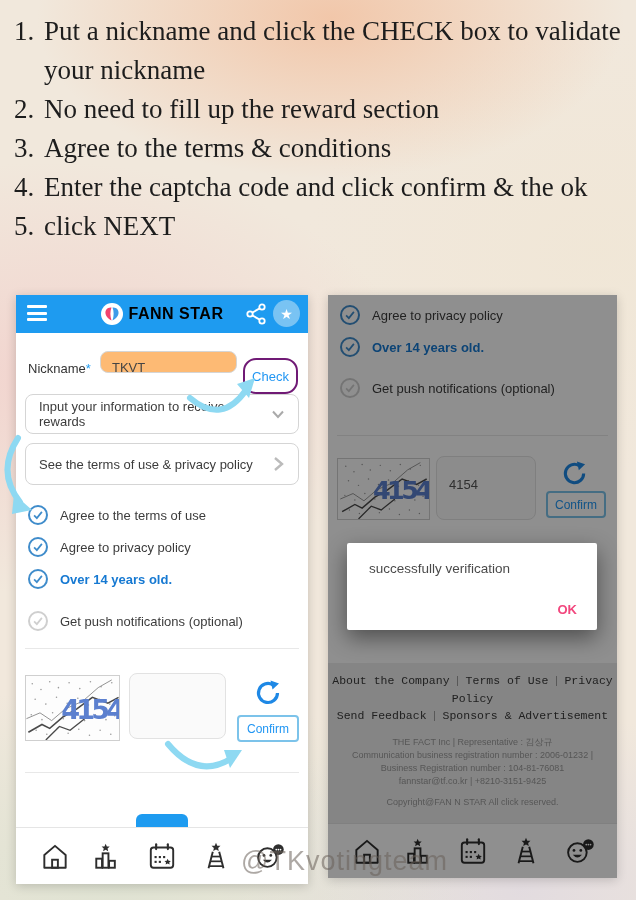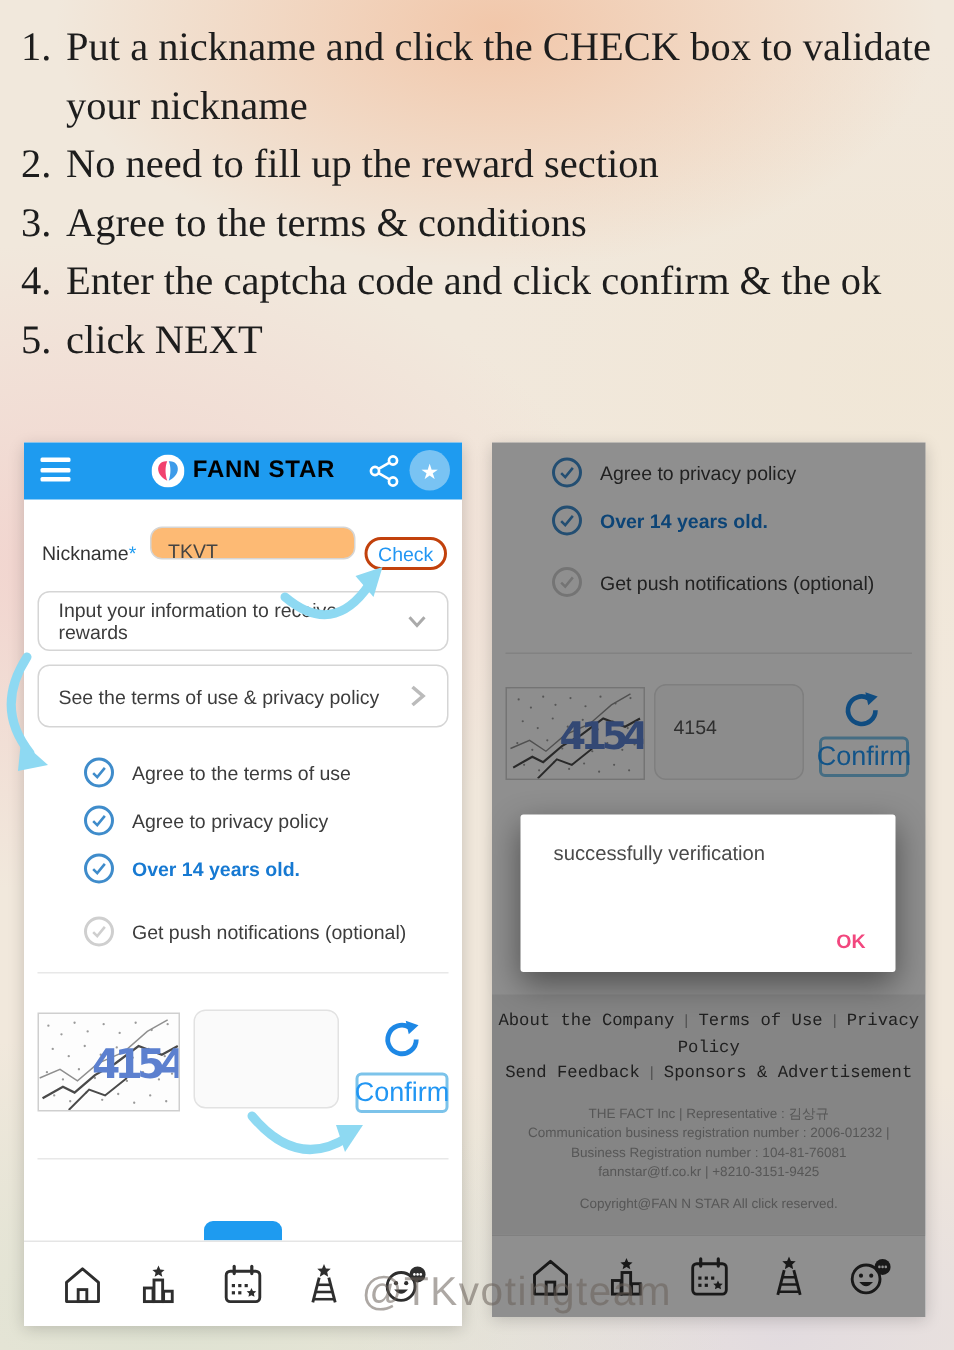--- a/index.html
+++ b/index.html
@@ -15,52 +15,52 @@
       radial-gradient(ellipse 430px 250px at 82% 99%, rgba(214,209,226,0.55), transparent 72%),
       #F1E8DC;
   }
   
   .instructions { position:absolute; left:14px; top:12px; width:608px; list-style:none; }
   .instructions li { display:flex; font-family:"Liberation Serif", serif; font-size:27px; line-height:39px; color:#1d1d1d; }
   .instructions .num { width:30px; flex:0 0 30px; }
   
   .phone { position:absolute; background:#fff; box-shadow:0 2px 10px rgba(0,0,0,0.18); }
   .divider { position:absolute; left:9px; right:9px; height:1px; background:#E8E8E8; }
-  .chk-row { position:absolute; left:12px; display:flex; align-items:center;margin-left:28px; }
+  .chk-row { position:absolute; left:12px; display:flex; align-items:center; }
   .chk-circle { width:20px; height:20px; border-radius:50%; border:2px solid #3F8CCB; display:flex; align-items:center; justify-content:center; flex:0 0 20px; }
   .chk-circle svg { display:block; }
   .chk-row.gray .chk-circle { border-color:#CFCFCF; }
   .chk-label { margin-left:12px; font-size:13px; color:#3C3C3C; }
   .chk-row.blue .chk-label { color:#1679D2; font-weight:bold; }
   .cap-img { position:absolute; border:1px solid #CFCFCF; background:#FDFDFD; }
   .cap-input { position:absolute; border:1px solid #E2E2E2; background:#FAFAFA; border-radius:8px; font-size:13px; color:#555; padding:8px 0 0 12px; }
-  .confirm-btn { position:absolute; border:2px solid #7CC3EA; border-radius:4px; color:#2196F3; font-size:18px; background:#fff; display:flex; align-items:center; justify-content:center; }
+  .confirm-btn { position:absolute; border:2px solid #7CC3EA; border-radius:4px; color:#2196F3; font-size:12px; background:#fff; display:flex; align-items:center; justify-content:center; }
   .navbar { position:absolute; left:0; right:0; background:#fff; border-top:1px solid #E5E5E5; display:flex; align-items:center; justify-content:space-around; padding:0 12px; }
   .nav-ic { width:34px; height:34px; display:flex; align-items:center; justify-content:center; }
   
   #phoneL { left:16px; top:295px; width:292px; height:589px; }
   .hdr { position:absolute; left:0; top:0; right:0; height:38px; background:#1E9BF0; display:flex; align-items:center; }
   .burger { position:absolute; left:11px; top:10px; width:20px; }
   .burger div { height:3px; background:#fff; border-radius:1px; margin-bottom:3.5px; }
   .logo { position:absolute; left:0; right:0; top:0; height:38px; display:flex; align-items:center; justify-content:center; gap:6px; }
   .logo-text { color:#000000; font-weight:bold; font-size:16px; letter-spacing:0.5px; }
   .share-ic { position:absolute; right:40px; top:7px; }
   .star-badge { position:absolute; right:8px; top:5px; width:27px; height:27px; border-radius:50%; background:#79C3F3; display:flex; align-items:center; justify-content:center; color:#fff; font-size:14px; }
   .nick-label { position:absolute; left:12px; top:66px; font-size:13px; color:#333; }
   .nick-label .req { color:#1E9BF0; }
   .nick-input { position:absolute; left:84px; top:56px; width:137px; height:22px; border:1px solid #D5D5D5; border-radius:8px; background:#fdba74; font-size:13px; color:#444; padding:8px 0 0 11px; }
-  .check-btn { position:absolute; left:227px; top:63px; width:55px; height:22px; border:2px solid #c2410c; border-radius:13px; color:#2196F3; font-size:13px; display:flex; align-items:center; justify-content:center; background:#fff; }
+  .check-btn { position:absolute; left:227px; top:63px; width:55px; height:36px; border:2px solid #701a75; border-radius:13px; color:#2196F3; font-size:13px; display:flex; align-items:center; justify-content:center; background:#fff; }
   .sel-box { position:absolute; left:9px; width:274px; border:1px solid #D5D5D5; border-radius:8px; background:#fff; display:flex; align-items:center; }
   .sel-box .txt { font-size:13px; color:#3C3C3C; margin-left:13px; flex:1; }
   .sel-box .arr { margin-right:12px; display:flex; }
   .next-peek { position:absolute; left:120px; top:519px; width:52px; height:13px; background:#1E9BF0; border-radius:6px 6px 0 0; }
   
   #phoneR { left:328px; top:295px; width:289px; height:583px; }
   .overlayR { position:absolute; inset:0; background:rgba(0,0,0,0.44); z-index:5; }
-  .dlg { position:absolute; left:19px; top:248px; width:250px; height:105px; background:#fff; z-index:10; box-shadow:0 8px 22px rgba(0,0,0,0.45); border-radius:2px;padding-left:24px; }
+  .dlg { position:absolute; left:19px; top:248px; width:250px; height:87px; background:#fff; z-index:10; box-shadow:0 8px 22px rgba(0,0,0,0.45); border-radius:2px;padding-left:24px; }
   .dlg-msg { position:absolute; left:22px; top:18px; font-size:13.5px; color:#4A4A4A; }
   .dlg-ok { position:absolute; right:20px; bottom:13px; font-size:13px; font-weight:bold; color:#F2477E; }
   .footR { position:absolute; left:0; right:0; top:368px; height:160px; background:#EDEDED; text-align:center; padding-top:9px; }
   .flinks { font-size:11.5px; color:#3A3A3A; line-height:17px;font-family:Liberation Mono, monospace; }
   .flinks .sep { color:#8E8E8E; padding:0 5px; font-size:10px; }
   .finfo { margin-top:11px; font-size:9px; color:#9A9A9A; line-height:13px; padding:0 8px; }
   .fcopy { margin-top:9px; font-size:9px; color:#9A9A9A; }
   
   .arrows { position:absolute; left:0; top:0; width:636px; height:900px; pointer-events:none; z-index:30; }
   .watermark { position:absolute; left:241px; top:846px; z-index:40; font-family:Liberation Sans, sans-serif; font-size:27px; color:rgba(105,96,90,0.55); letter-spacing:1px; }

